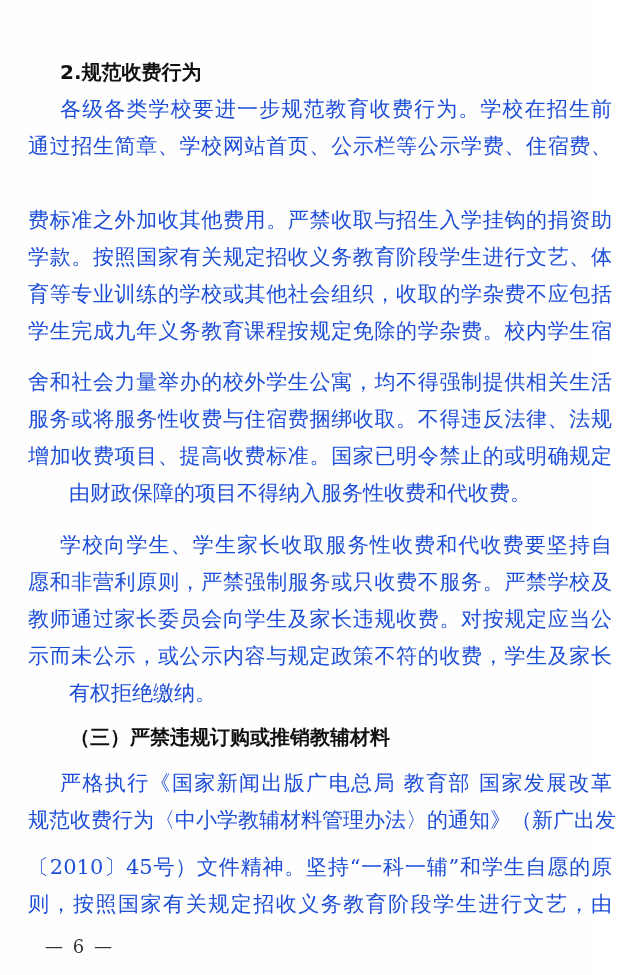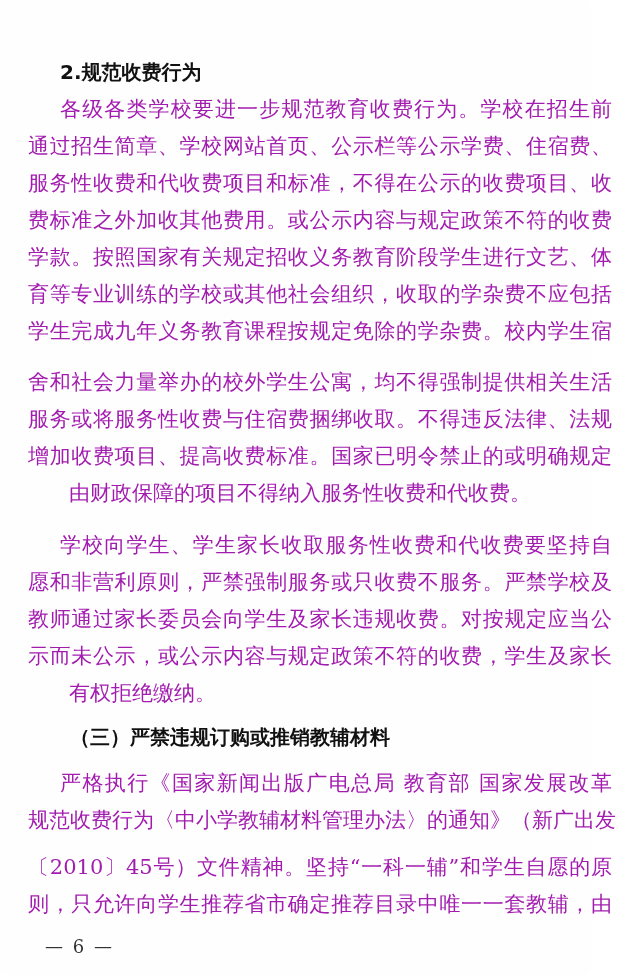--- a/index.html
+++ b/index.html
@@ -1,55 +1,54 @@
 <!DOCTYPE html>
 <html><head>
 <meta charset="utf-8">
 <style>
   html, body { margin: 0; padding: 0; background: #ffffff; }
   body { width: 641px; height: 975px; position: relative; overflow: hidden;
          font-family: "DejaVu Serif", "Liberation Serif", serif; color: #1a1a1a; }
   .page { position: absolute; left: 0; top: 0; width: 591px; height: 975px; background: #fefefe; border-radius: 8px; }
   .line { position: absolute; left: 28px; width: 584px; height: 30px; font-size: 21px;
           line-height: 30px; white-space: nowrap; text-align: justify; text-align-last: justify;
-          letter-spacing: 0; color: #a21caf; }
+          letter-spacing: 0; color: #1d4ed8; }
   .indent { left: 60px; width: 552px; }
   .last { text-align-last: left; margin-left: 41px; }
   .heading { font-family: "DejaVu Sans", "Liberation Sans", sans-serif; font-weight: bold;
              font-size: 20px; color: #111; text-align-last: left; left: 60px; }
   .heading2 { left: 70px; }
   .pagenum { position: absolute; left: 45px; top: 933px; font-size: 18px; line-height: 28px;
              color: #333; letter-spacing: 2px; }
 </style>
 </head>
 <body>
 
 <div class="page">
 
   <div class="line heading" style="top:57px">2.规范收费行为</div>
 
   <div class="line indent" style="top:94px">各级各类学校要进一步规范教育收费行为。学校在招生前</div>
   <div class="line" style="top:131px">通过招生简章、学校网站首页、公示栏等公示学费、住宿费、</div>
-  <div class="line" style="top:168px">服务性收费和代收费项目和标准，不得在公示的收费项目、收</div>
-  <div class="line" style="top:205px">费标准之外加收其他费用。或公示内容与规定政策不符的收费</div>
+  <div class="line" style="top:205px">费标准之外加收其他费用。严禁收取与招生入学挂钩的捐资助</div>
   <div class="line" style="top:242px">学款。按照国家有关规定招收义务教育阶段学生进行文艺、体</div>
   <div class="line" style="top:279px">育等专业训练的学校或其他社会组织，收取的学杂费不应包括</div>
   <div class="line" style="top:316px">学生完成九年义务教育课程按规定免除的学杂费。校内学生宿</div>
   <div class="line" style="top:367px">舍和社会力量举办的校外学生公寓，均不得强制提供相关生活</div>
   <div class="line" style="top:404px">服务或将服务性收费与住宿费捆绑收取。不得违反法律、法规</div>
   <div class="line" style="top:441px">增加收费项目、提高收费标准。国家已明令禁止的或明确规定</div>
   <div class="line last" style="top:478px">由财政保障的项目不得纳入服务性收费和代收费。</div>
 
   <div class="line indent" style="top:530px">学校向学生、学生家长收取服务性收费和代收费要坚持自</div>
   <div class="line" style="top:567px">愿和非营利原则，严禁强制服务或只收费不服务。严禁学校及</div>
   <div class="line" style="top:604px">教师通过家长委员会向学生及家长违规收费。对按规定应当公</div>
   <div class="line" style="top:641px">示而未公示，或公示内容与规定政策不符的收费，学生及家长</div>
   <div class="line last" style="top:678px">有权拒绝缴纳。</div>
 
   <div class="line heading heading2" style="top:722px">（三）严禁违规订购或推销教辅材料</div>
 
   <div class="line indent" style="top:768px">严格执行《国家新闻出版广电总局 教育部 国家发展改革</div>
   <div class="line" style="top:805px">规范收费行为〈中小学教辅材料管理办法〉的通知》（新广出发</div>
   <div class="line" style="top:852px">〔2010〕45号）文件精神。坚持“一科一辅”和学生自愿的原</div>
-  <div class="line" style="top:889px">则，只允许向学生推荐省市确定推荐目录中唯一一套教辅，由</div>
+  <div class="line" style="top:889px">则，按照国家有关规定招收义务教育阶段学生进行文艺，由</div>
 
   <div class="pagenum">— 6 —</div>
 </div>
 
 </body></html>

